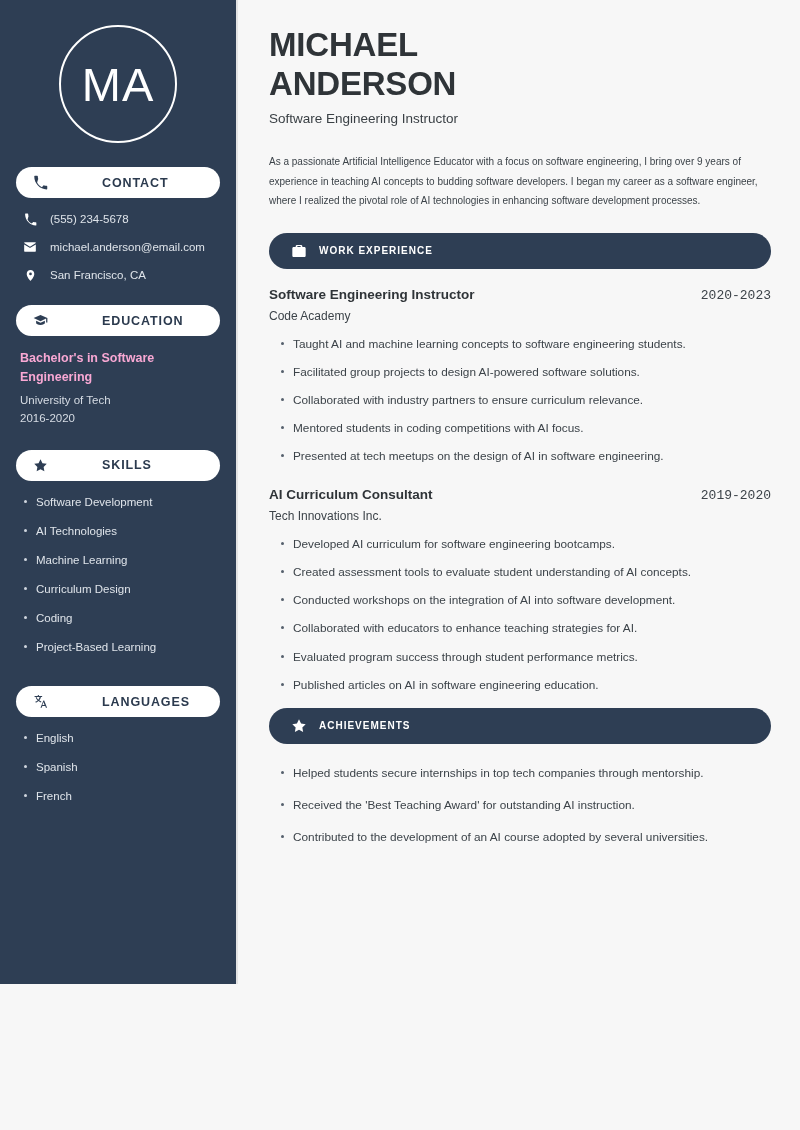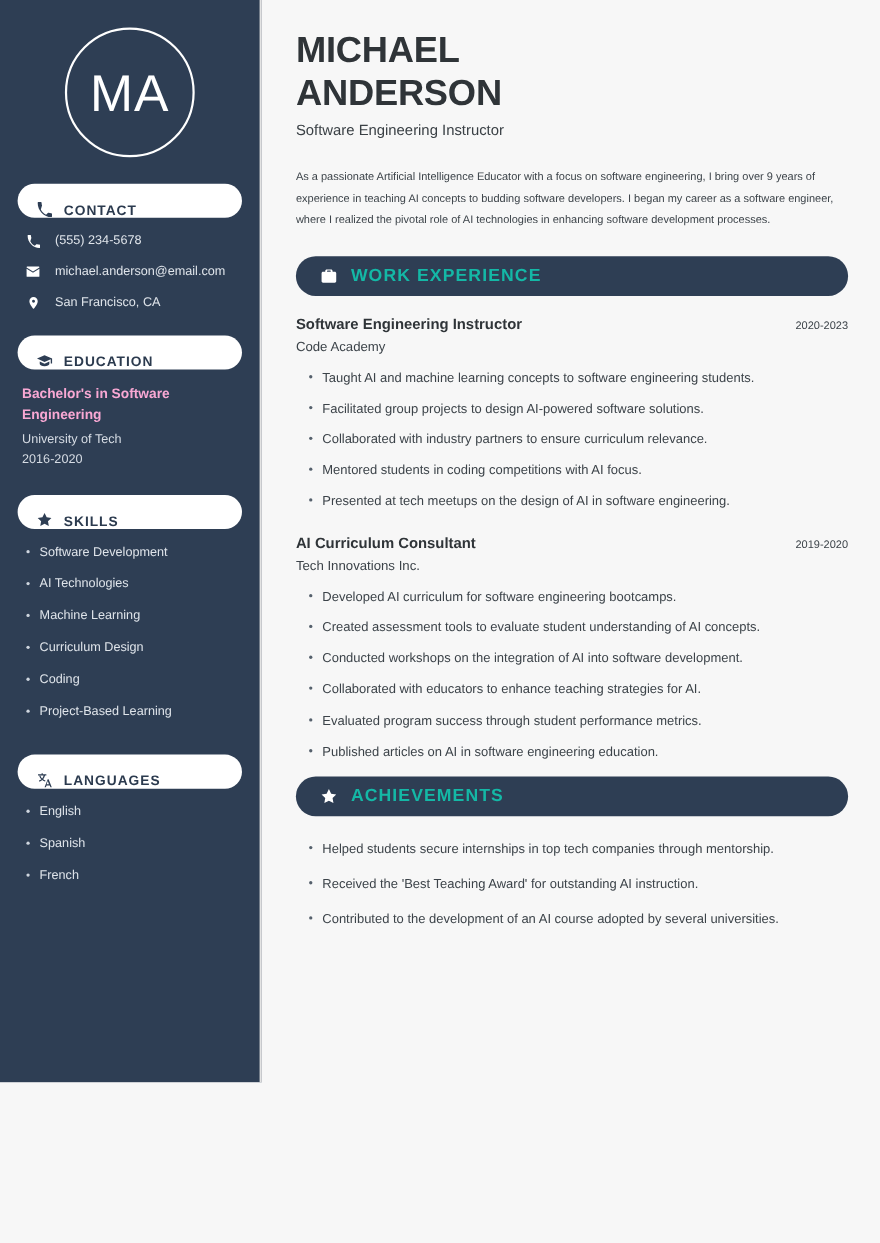--- a/index.html
+++ b/index.html
@@ -54,24 +54,25 @@
     font-weight: 400;
     letter-spacing: 1px;
     line-height: 1;
   }
 
   .pill {
     background: #ffffff;
     border-radius: 20px;
     height: 31px;
     display: flex;
-    align-items: flex-end;
+    align-items: center;
     padding: 0 16px;
     box-sizing: border-box;
     margin-bottom: 13px;
+    gap: 44px;
   }
   .pill .pill-icon {
     display: inline-flex;
     align-items: center;
     justify-content: center;
     width: 16px;
     height: 16px;
     margin-right: 10px;
     color: #2e3e54;
     flex: 0 0 16px;
@@ -199,43 +200,44 @@
     height: 17px;
     flex: 0 0 17px;
     margin-right: 12px;
     display: inline-flex;
     align-items: center;
     justify-content: center;
     color: #ffffff;
   }
   .section-bar .bar-icon svg { display: block; }
   .section-bar-label {
-    color: #14b8a6;
-    font-size: 16px;
+    color: #ffffff;
+    font-size: 10px;
     font-weight: bold;
     letter-spacing: 1px;
     text-transform: uppercase;
   }
 
   .job { margin-bottom: 14px; }
   .job-head {
     display: flex;
     align-items: baseline;
     justify-content: space-between;
   }
   .job-role {
     color: #2f3438;
     font-size: 13.5px;
     font-weight: bold;
   }
   .job-dates {
     color: #3c4349;
-    font-size: 10px;
+    font-size: 13px;
     white-space: nowrap;
     padding-left: 12px;
+    font-family: Liberation Mono, monospace;
   }
   .job-company {
     color: #3c4349;
     font-size: 12px;
     margin-top: 6px;
   }
   .bullets {
     margin: 13px 0 0 0;
     padding: 0 0 0 24px;
     list-style: none;

